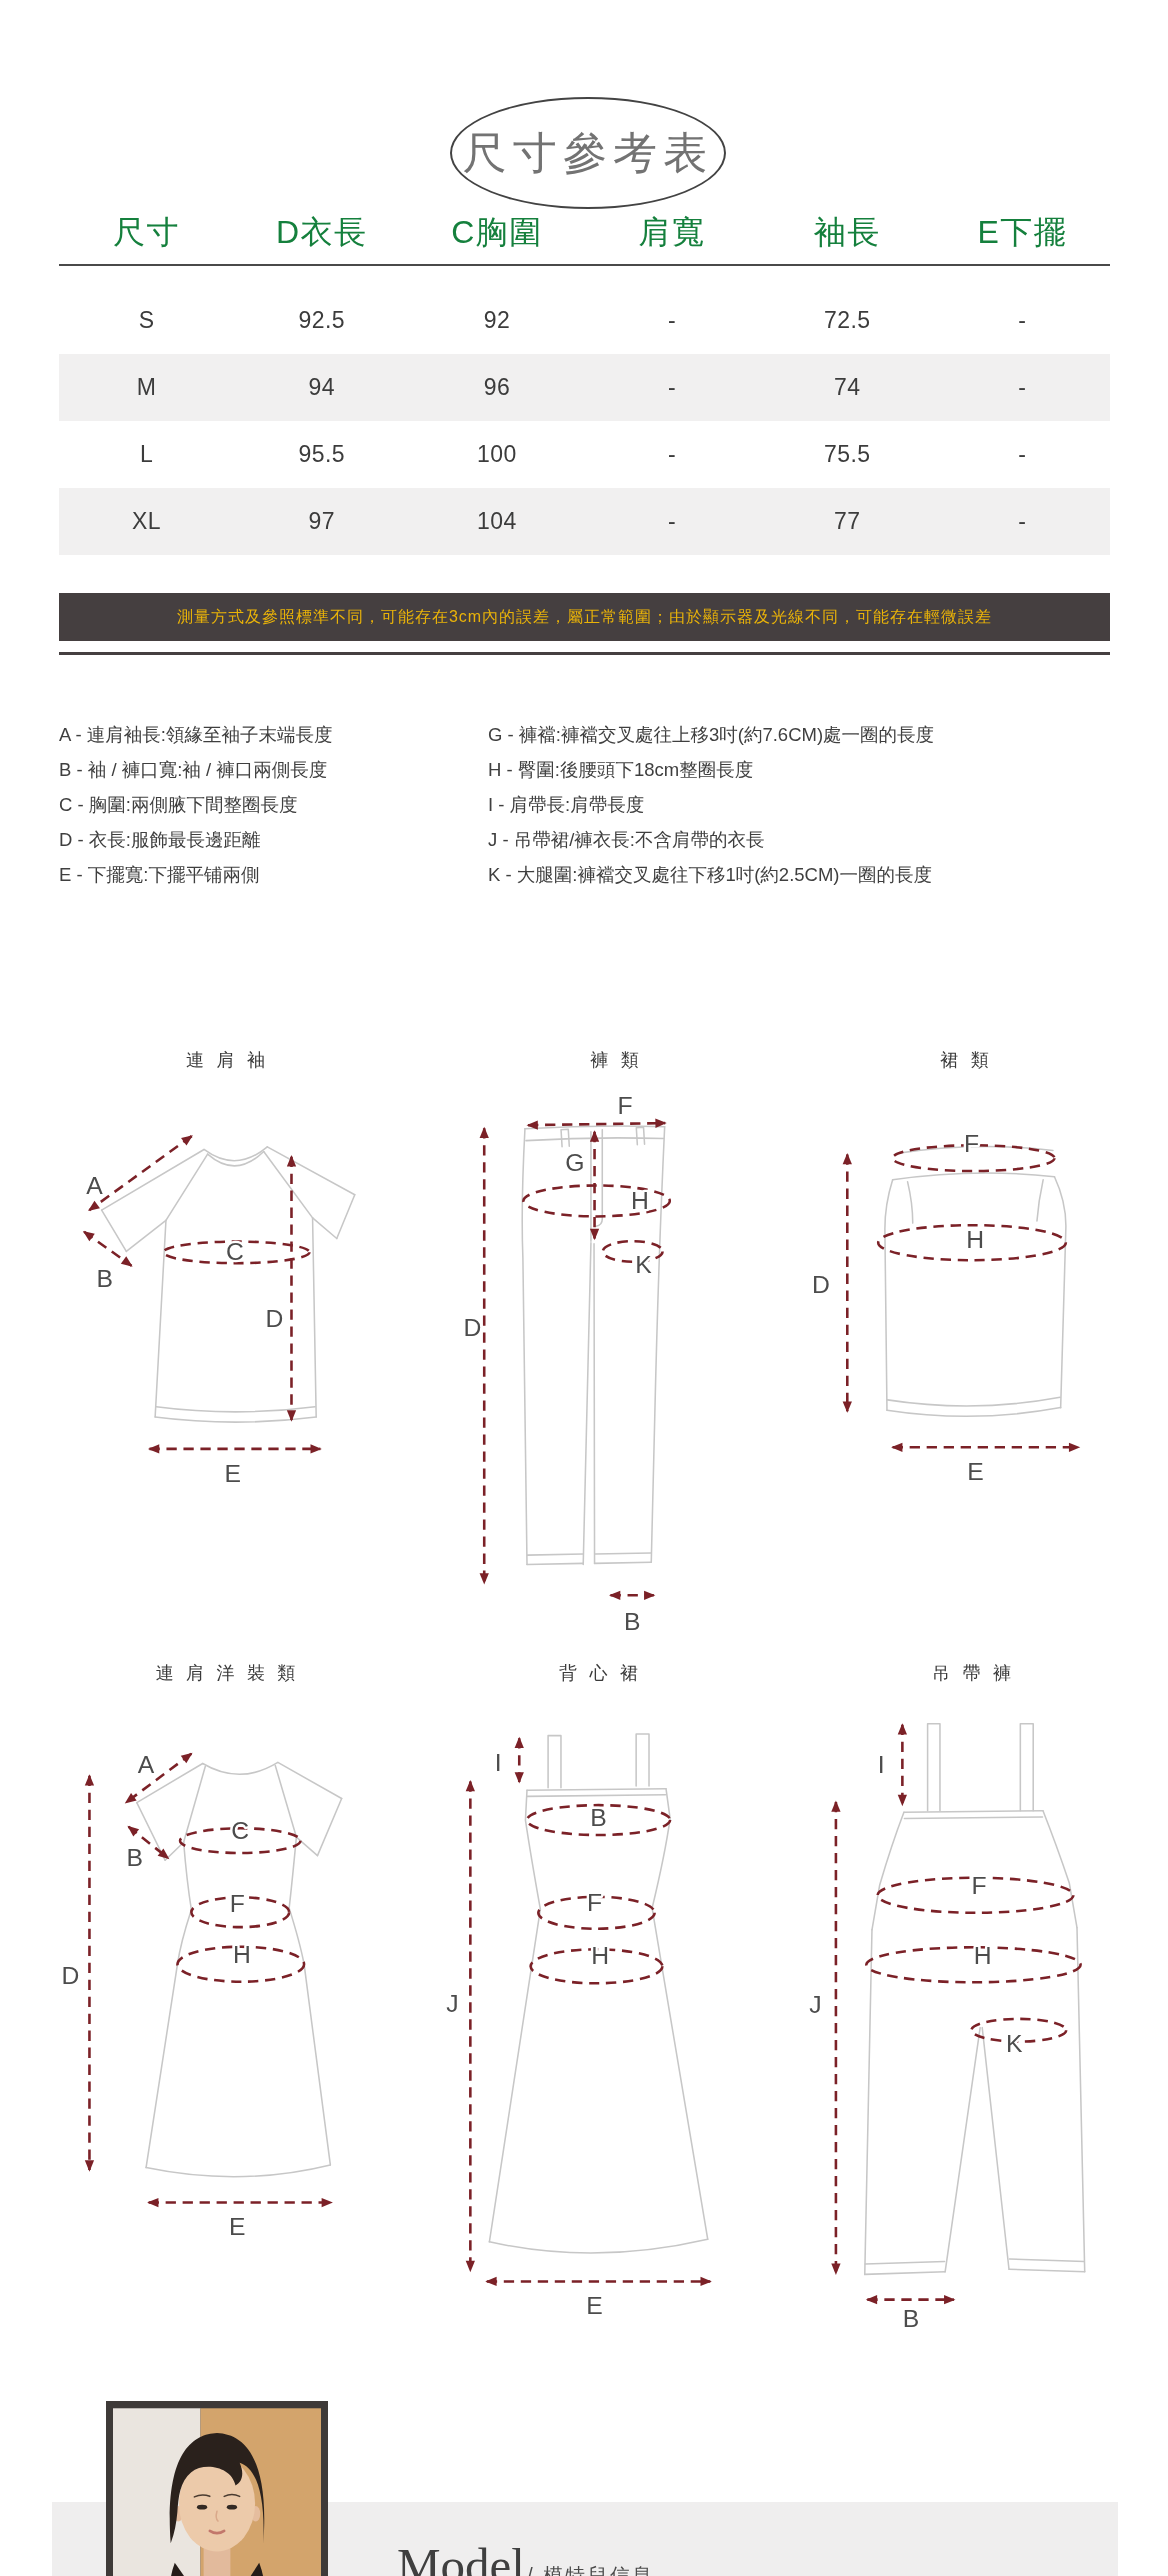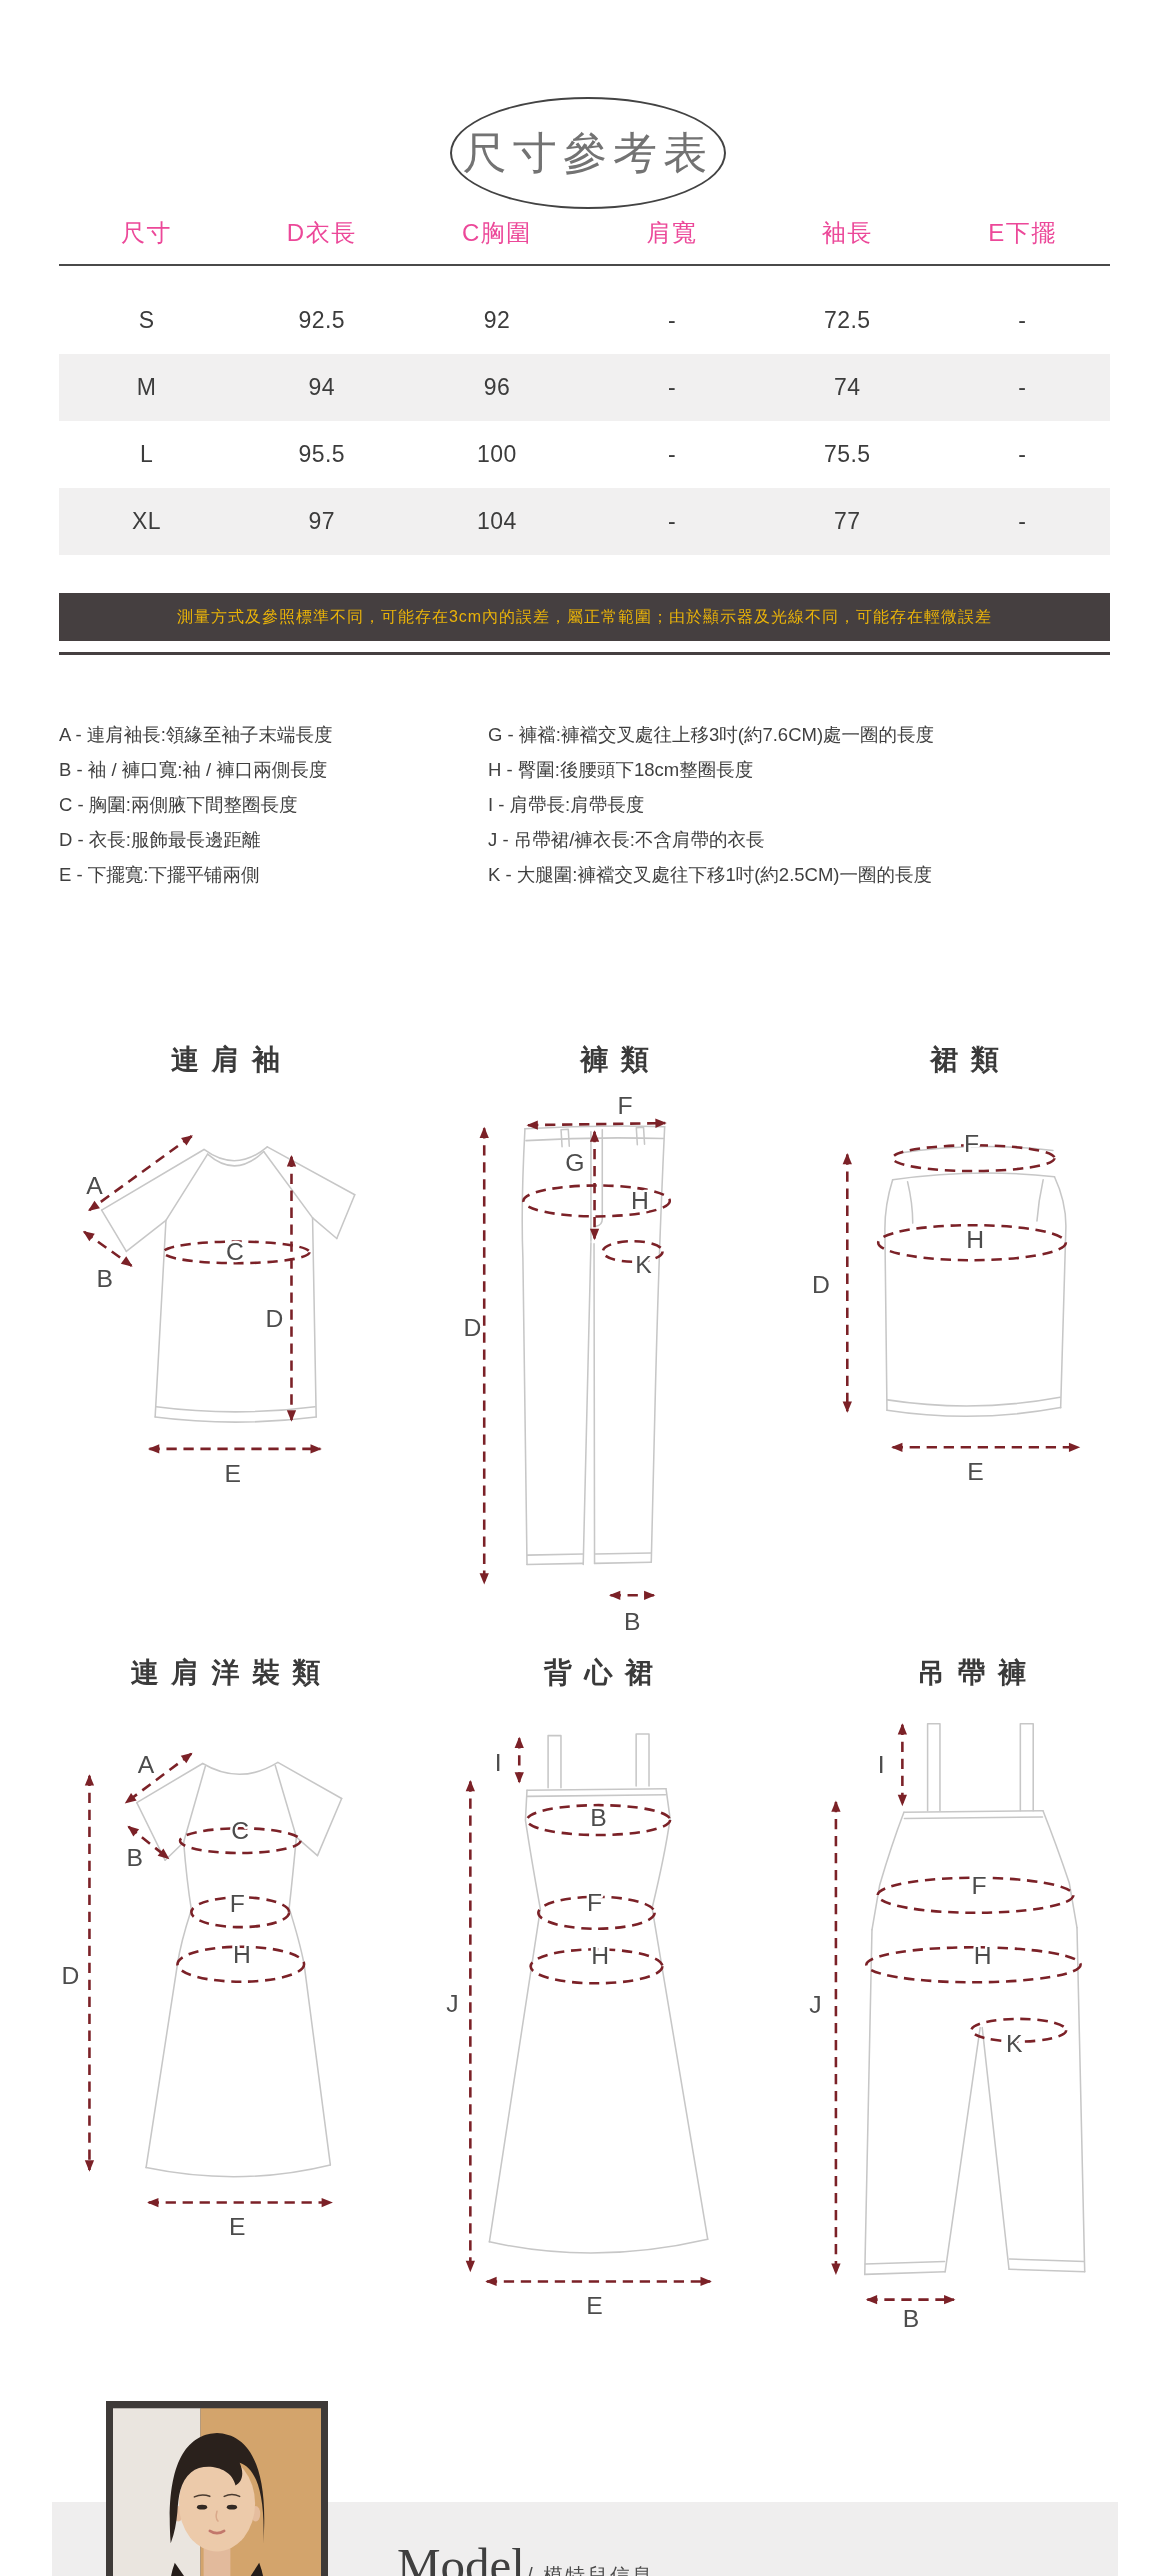--- a/index.html
+++ b/index.html
@@ -8,41 +8,41 @@
   .abs{position:absolute;}
 
   
   .oval{left:450px;top:97px;width:272px;height:108px;border:2.1px solid #434343;border-radius:50%;
         display:flex;align-items:center;justify-content:center;}
   .oval-text{font-size:44px;font-weight:500;letter-spacing:6.2px;color:#737373;white-space:nowrap;}
 
   
   .thead{left:59px;top:202px;width:1051px;height:61px;display:flex;}
   .thead .cell{flex:1;display:flex;align-items:center;justify-content:center;
-               font-size:24px;font-weight:500;color:#ec4899;letter-spacing:1.5px;}
+               font-size:32px;font-weight:500;color:#15803d;letter-spacing:1.5px;}
   .tdivider{left:59px;top:264px;width:1051px;height:2.1px;background:#4a4a4a;}
   .tbody{left:59px;top:287px;width:1051px;}
   .trow{height:67px;display:flex;}
   .trow:nth-child(2),.trow:nth-child(4){background:#f1f0f0;}
   .trow .cell{flex:1;display:flex;align-items:center;justify-content:center;
               font-size:23px;color:#3c3c3c;letter-spacing:0.5px;}
 
   
   .notice{left:59px;top:593px;width:1051px;height:48px;background:#453f40;color:#eab308;
           display:flex;align-items:center;justify-content:center;font-size:16px;letter-spacing:1px;}
   .notice-line{left:59px;top:652px;width:1051px;height:3.1px;background:#453f40;}
 
   
   .legend{font-size:18.5px;line-height:35px;color:#3f3f3f;white-space:nowrap;}
   .legend-left{left:59px;top:717px;}
   .legend-right{left:488px;top:717px;}
 
   
   .dtitle{height:36px;width:309px;display:flex;align-items:center;justify-content:center;
-          font-size:28px;letter-spacing:12.4px;color:#3a3a3a;font-weight:700;text-indent:12.4px;}
+          font-size:18px;letter-spacing:12.4px;color:#3a3a3a;font-weight:400;text-indent:12.4px;}
 
   
   .dg{overflow:visible;}
   .dg .garment{fill:none;stroke:#c7c7c7;stroke-width:3;stroke-linecap:round;stroke-linejoin:round;}
   .dg .meas{fill:none;stroke:#7b2127;stroke-width:5;stroke-dasharray:20 13;stroke-linecap:butt;}
   .dg text{font-family:"Liberation Sans","DejaVu Sans",sans-serif;font-size:48px;fill:#4c4c4c;
            text-anchor:middle;paint-order:stroke;stroke:#ffffff;stroke-width:9px;stroke-linejoin:round;}
 
   
   .gray-band{left:52px;top:2502px;width:1066px;height:248px;background:#efeeee;}

